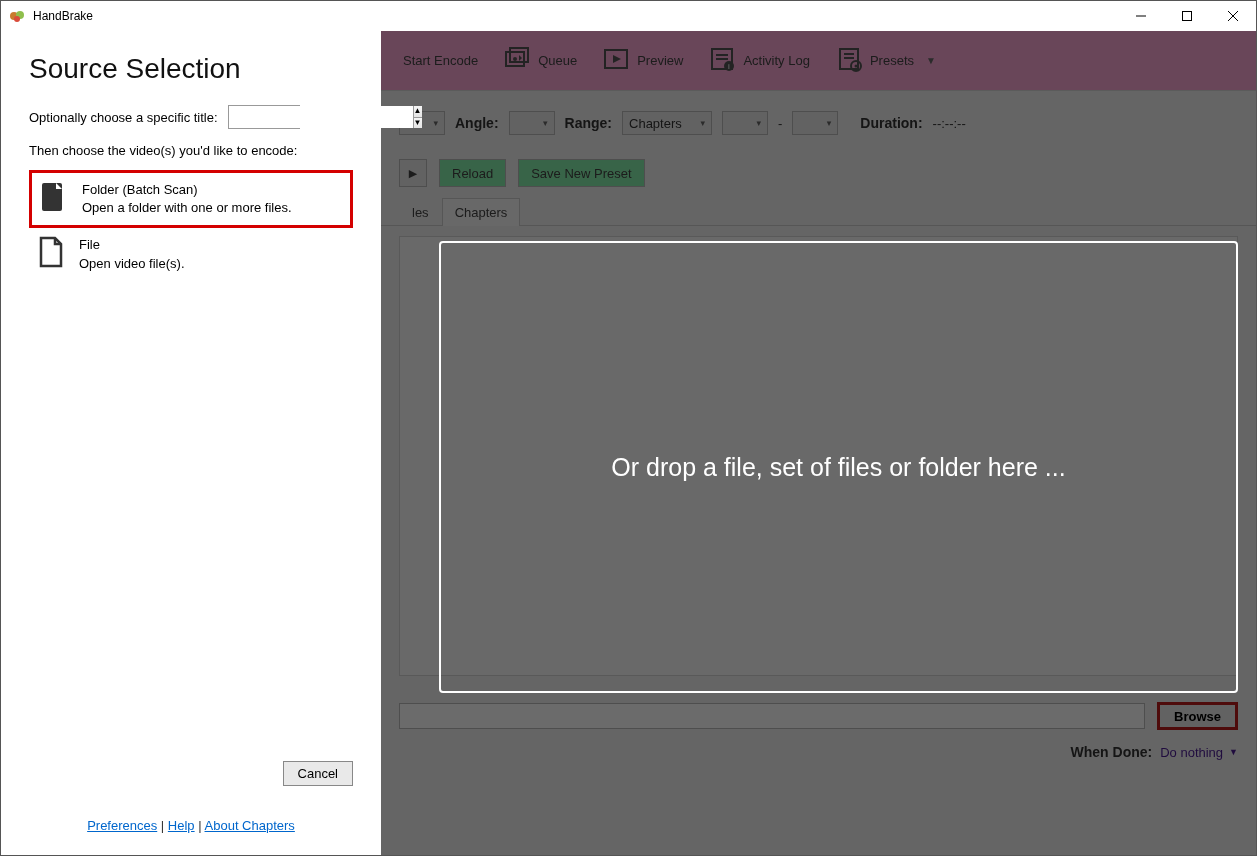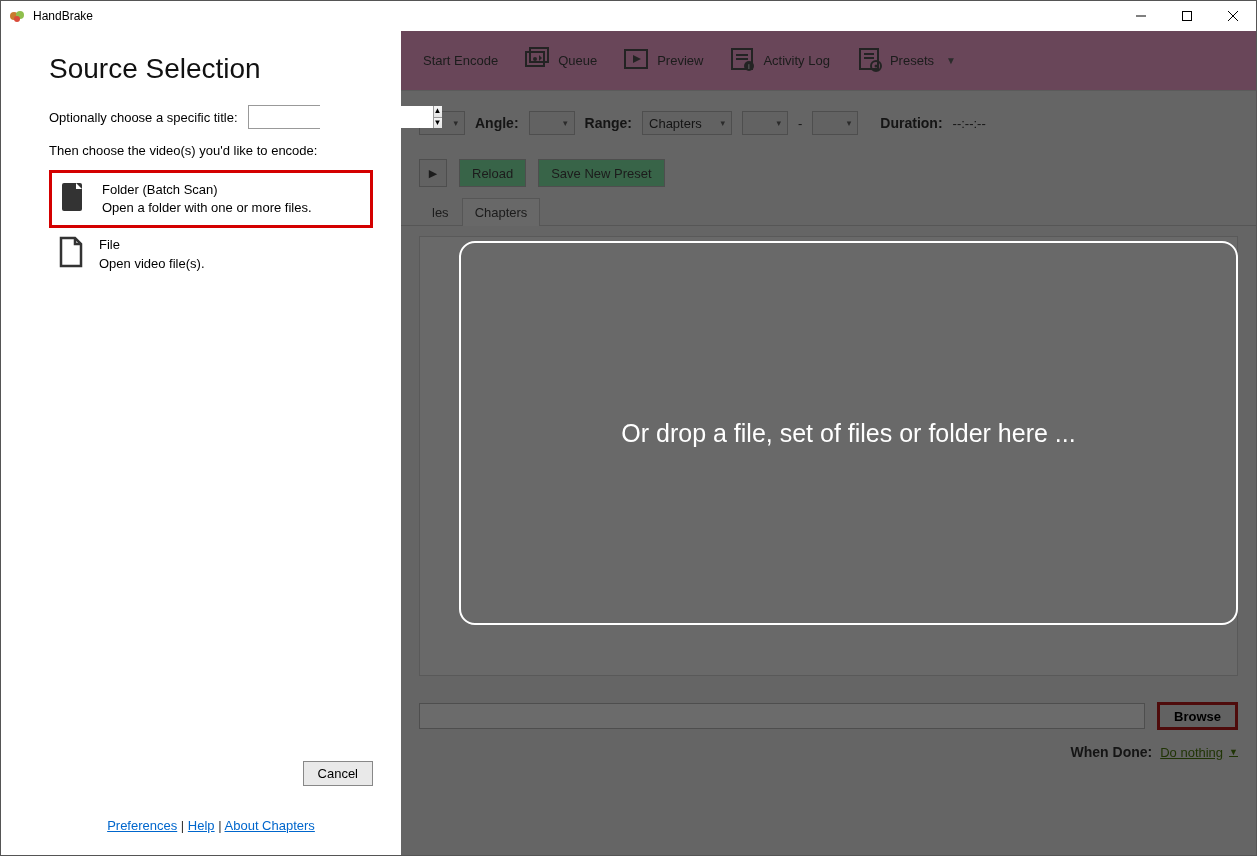--- a/index.html
+++ b/index.html
@@ -34,21 +34,20 @@
     display: flex; align-items: center; justify-content: center;
     font-size: 14px;
   }
   .win-btn svg { width: 10px; height: 10px; }
 
   
   .container {
     display: flex;
     height: calc(100% - 30px);
     position: relative;
-    padding-left: 20px;
   }
 
   
   .sidebar {
     width: 380px;
     height: 100%;
     background: #fff;
     padding: 22px 28px 12px 28px;
     display: flex;
     flex-direction: column;
@@ -193,30 +192,30 @@
   .saveas-input {
     flex:1; height:26px; border:1px solid #bbb; background:#fff;
   }
   .browse-btn {
     height:28px; padding:0 14px; border:3px solid #b91c1c; background:#e9e9e9;
     font-weight:600; font-size:13px;
   }
 
   .done-row { justify-content: flex-end; gap:8px; padding-top:4px; }
   .done-combo {
-    display:flex; align-items:center; gap:6px; font-size:13px; color:#4d7c0f;text-decoration:underline;
+    display:flex; align-items:center; gap:6px; font-size:13px; color:#4c1d95;
   }
   .done-combo .caret { font-size:9px; }
 
   
   .drop-zone {
     position: absolute;
-    left: 58px; right: 18px; top: 210px; height: 384px;
+    left: 58px; right: 18px; top: 210px; height: 452px;
     border: 2px solid #ffffff;
-    border-radius: 16px;
+    border-radius: 4px;
     color: #fff;
     display:flex; align-items:center; justify-content:center;
     font-size: 25px;
     font-weight: 300;
     z-index: 15;
     text-align:center;
     padding: 0 30px;
   }
 
 </style>

